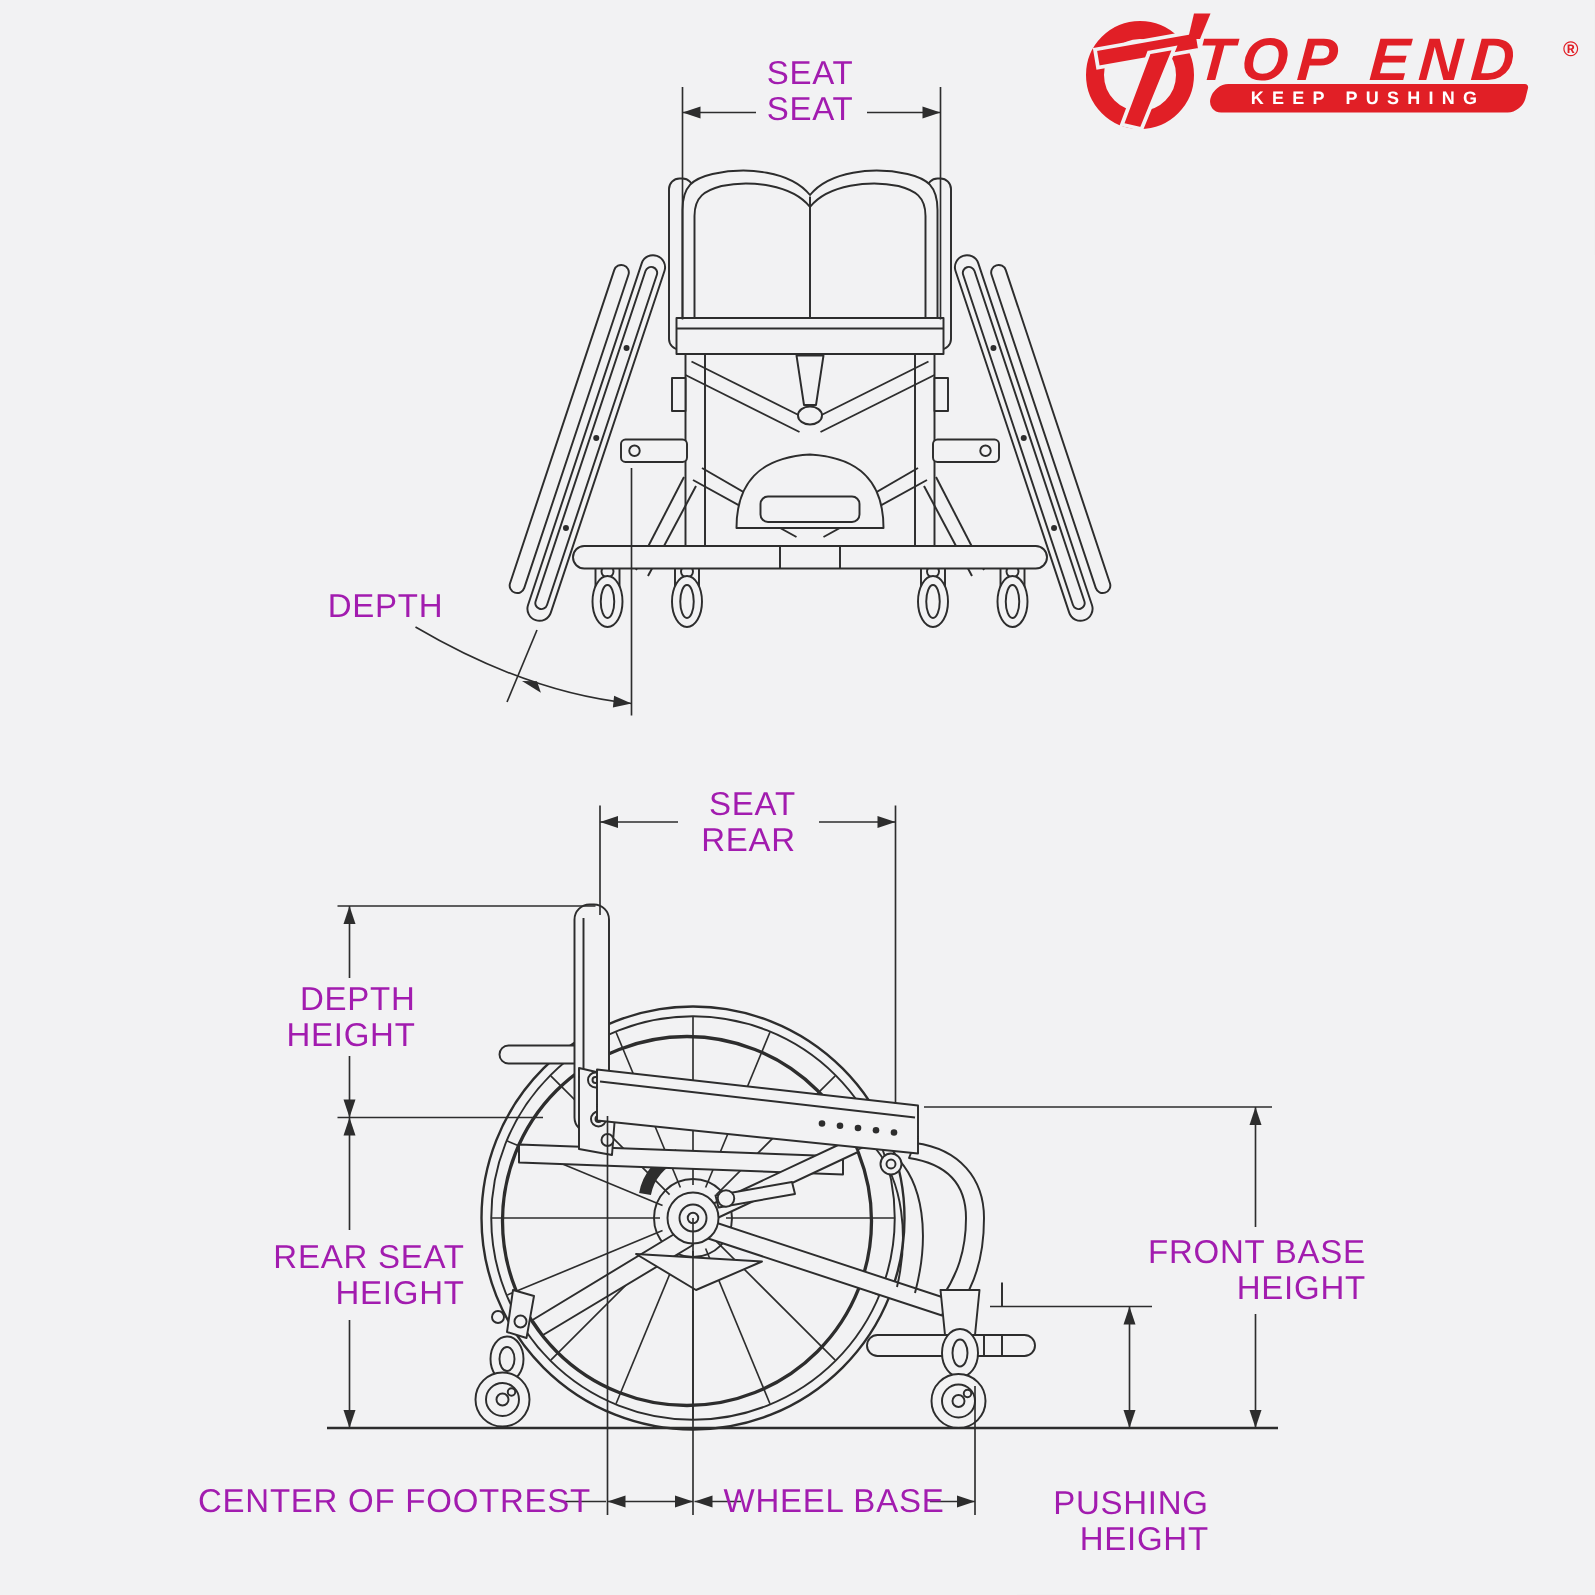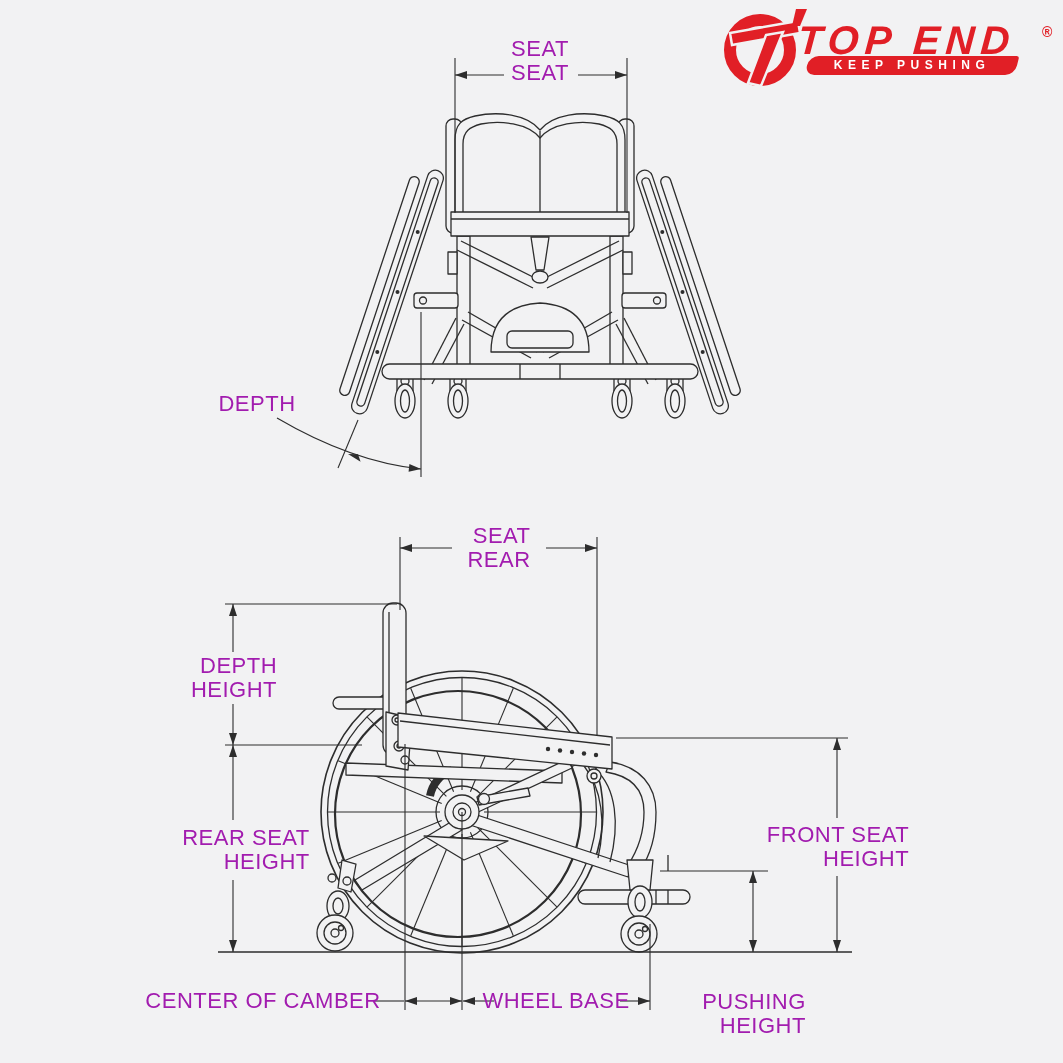--- a/index.html
+++ b/index.html
@@ -278,30 +278,30 @@
     <div>DEPTH</div>
     <div>HEIGHT</div>
   </div>
 
   <div class="dim-label" style="left:246px;top:850px">
     <div>REAR SEAT</div>
     <div>HEIGHT</div>
   </div>
 
   <div class="dim-label" style="left:838px;top:847px">
-    <div>FRONT SEAT</div>
+    <div>FRONT BASE</div>
     <div>HEIGHT</div>
   </div>
 
   <div class="dim-label" style="left:754px;top:1014px">
     <div>PUSHING</div>
     <div>HEIGHT</div>
   </div>
 
-  <div class="dim-label" style="left:263px;top:1001px">CENTER OF CAMBER</div>
+  <div class="dim-label" style="left:263px;top:1001px">CENTER OF FOOTREST</div>
 
   <div class="dim-label" style="left:556px;top:1001px">WHEEL BASE</div>
 
   <div class="logo">
     <svg class="logo-icon" width="92" height="84" viewBox="0 0 92 84">
       <circle cx="40" cy="44" r="30" stroke="#e11f26" stroke-width="12" fill="none"></circle>
       <polygon points="10,27 78,15 80,27 12,39" fill="#e11f26" stroke="#f2f2f3" stroke-width="2.5"></polygon>
       <polygon points="46,29 63,26 41,80 28,77" fill="#e11f26" stroke="#f2f2f3" stroke-width="2.5"></polygon>
       <polygon points="76,3 87,3 80,20 72,20" fill="#e11f26"></polygon>
     </svg>

